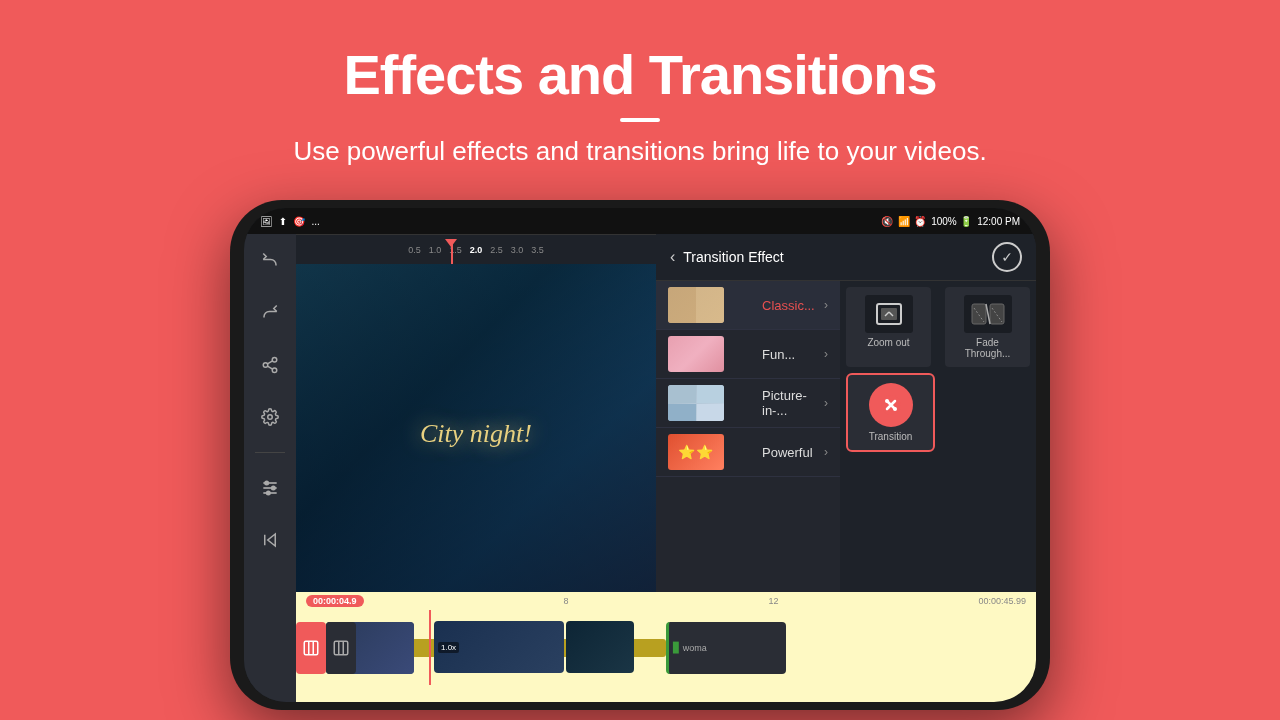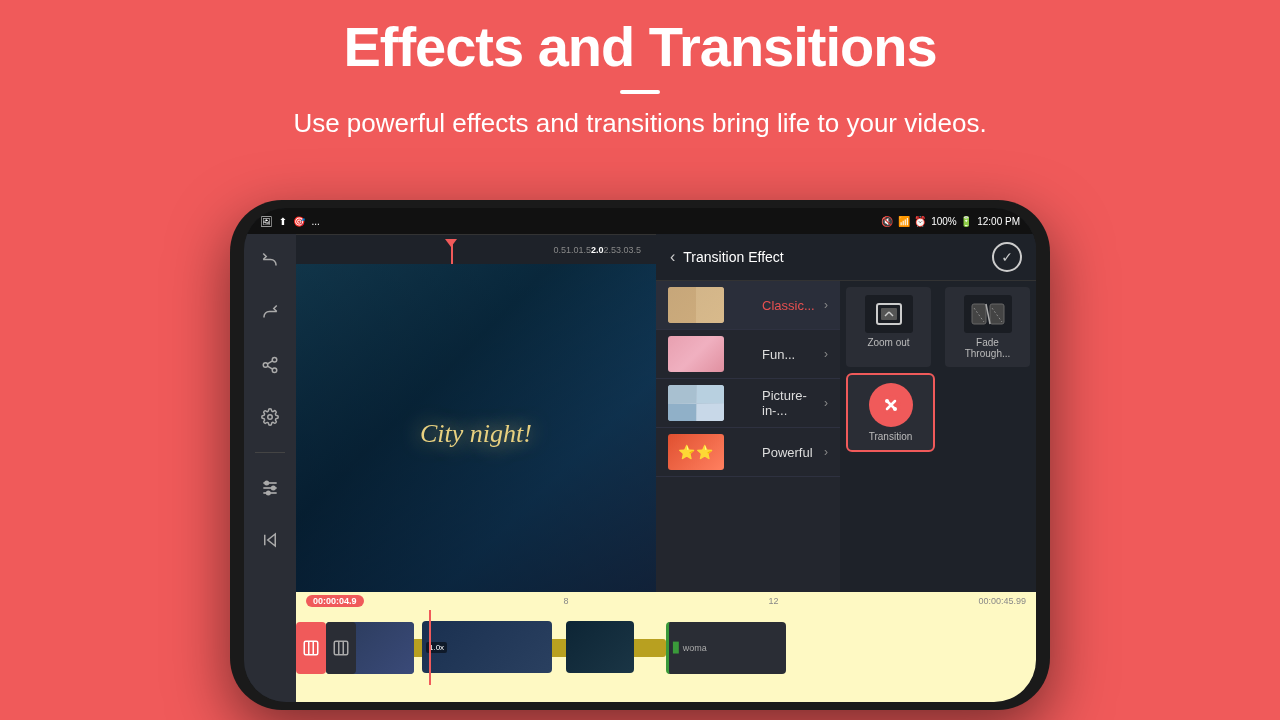--- a/index.html
+++ b/index.html
@@ -8,21 +8,21 @@
       height: 720px;
       background-color: #f05a5a;
       font-family: 'Arial', sans-serif;
       overflow: hidden;
       position: relative;
     }
 
     
     .header-section {
       text-align: center;
-      padding-top: 16px;
+      padding-top: 44px;
       position: relative;
       z-index: 1;
     }
     .main-title {
       font-size: 56px;
       font-weight: 900;
       color: #fff;
       letter-spacing: -1px;
       line-height: 1.1;
     }
@@ -195,25 +195,25 @@
       background: #1e2229;
       height: 30px;
       display: flex;
       align-items: center;
       padding: 0 10px;
       border-top: 1px solid #333;
       position: relative;
     }
     .ruler-marks {
       display: flex;
-      gap: 0;
+      gap: 8px;
       font-size: 9px;
       color: #888;
       width: 100%;
-      justify-content: flex-end;
+      justify-content: center;
       padding: 0 5px;
     }
     .ruler-mark { color: #888; font-size: 9px; }
     .ruler-indicator {
       position: absolute;
       bottom: 0;
       left: 155px;
       width: 2px;
       height: 20px;
       background: #f05a5a;
@@ -702,21 +702,21 @@
               </div>
 
               <div class="clip-transition" style="left:116px;top:11px;">
                 <svg width="18" height="18" viewBox="0 0 24 24" fill="none" stroke="#fff" stroke-width="2">
                   <rect x="3" y="3" width="18" height="18" rx="2"></rect>
                     <line x1="9" y1="3" x2="9" y2="21"></line>
                     <line x1="15" y1="3" x2="15" y2="21"></line>
                 </svg>
               </div>
 
-              <div class="track-clip clip-2" style="left:126px;top:11px;">
+              <div class="track-clip clip-2" style="left:138px;top:11px;">
                 <span class="multiplier-badge">1.0x</span>
               </div>
 
               <div class="track-clip clip-3" style="left:270px;top:11px;width:68px;"></div>
 
               <div class="clip-transition-2" style="left:336px;top:11px;">
                 <svg width="18" height="18" viewBox="0 0 24 24" fill="none" stroke="#aaa" stroke-width="2">
                   <rect x="3" y="3" width="18" height="18" rx="2"></rect>
                     <line x1="9" y1="3" x2="9" y2="21"></line>
                     <line x1="15" y1="3" x2="15" y2="21"></line>

